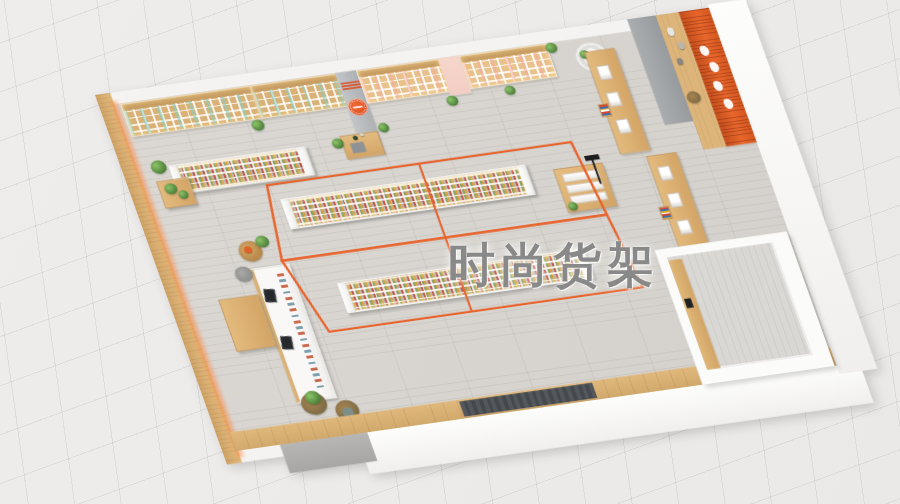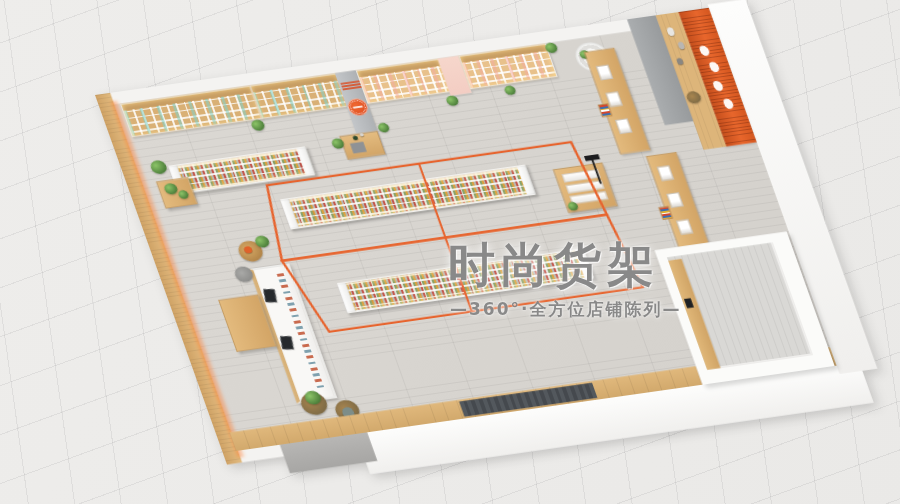--- a/index.html
+++ b/index.html
@@ -208,14 +208,13 @@
     <div class="room-monitor"></div>
 
     <svg class="framesvg" viewBox="0 0 660 440">
       <polygon points="140,130 460,130 470,218 128,218" fill="none" stroke="#e7642e" stroke-width="2.6"></polygon>
       <polygon points="128,218 470,218 480,306 150,306" fill="none" stroke="#e7642e" stroke-width="2.6"></polygon>
       <line x1="300" y1="130" x2="300" y2="306" stroke="#e7642e" stroke-width="2.2"></line>
     </svg>
   </div>
 
   <div class="wm-title">时尚货架</div>
-  <div class="wm-sub">—360°·全方位店铺陈列—</div>
 </div>
 
 </body></html>

